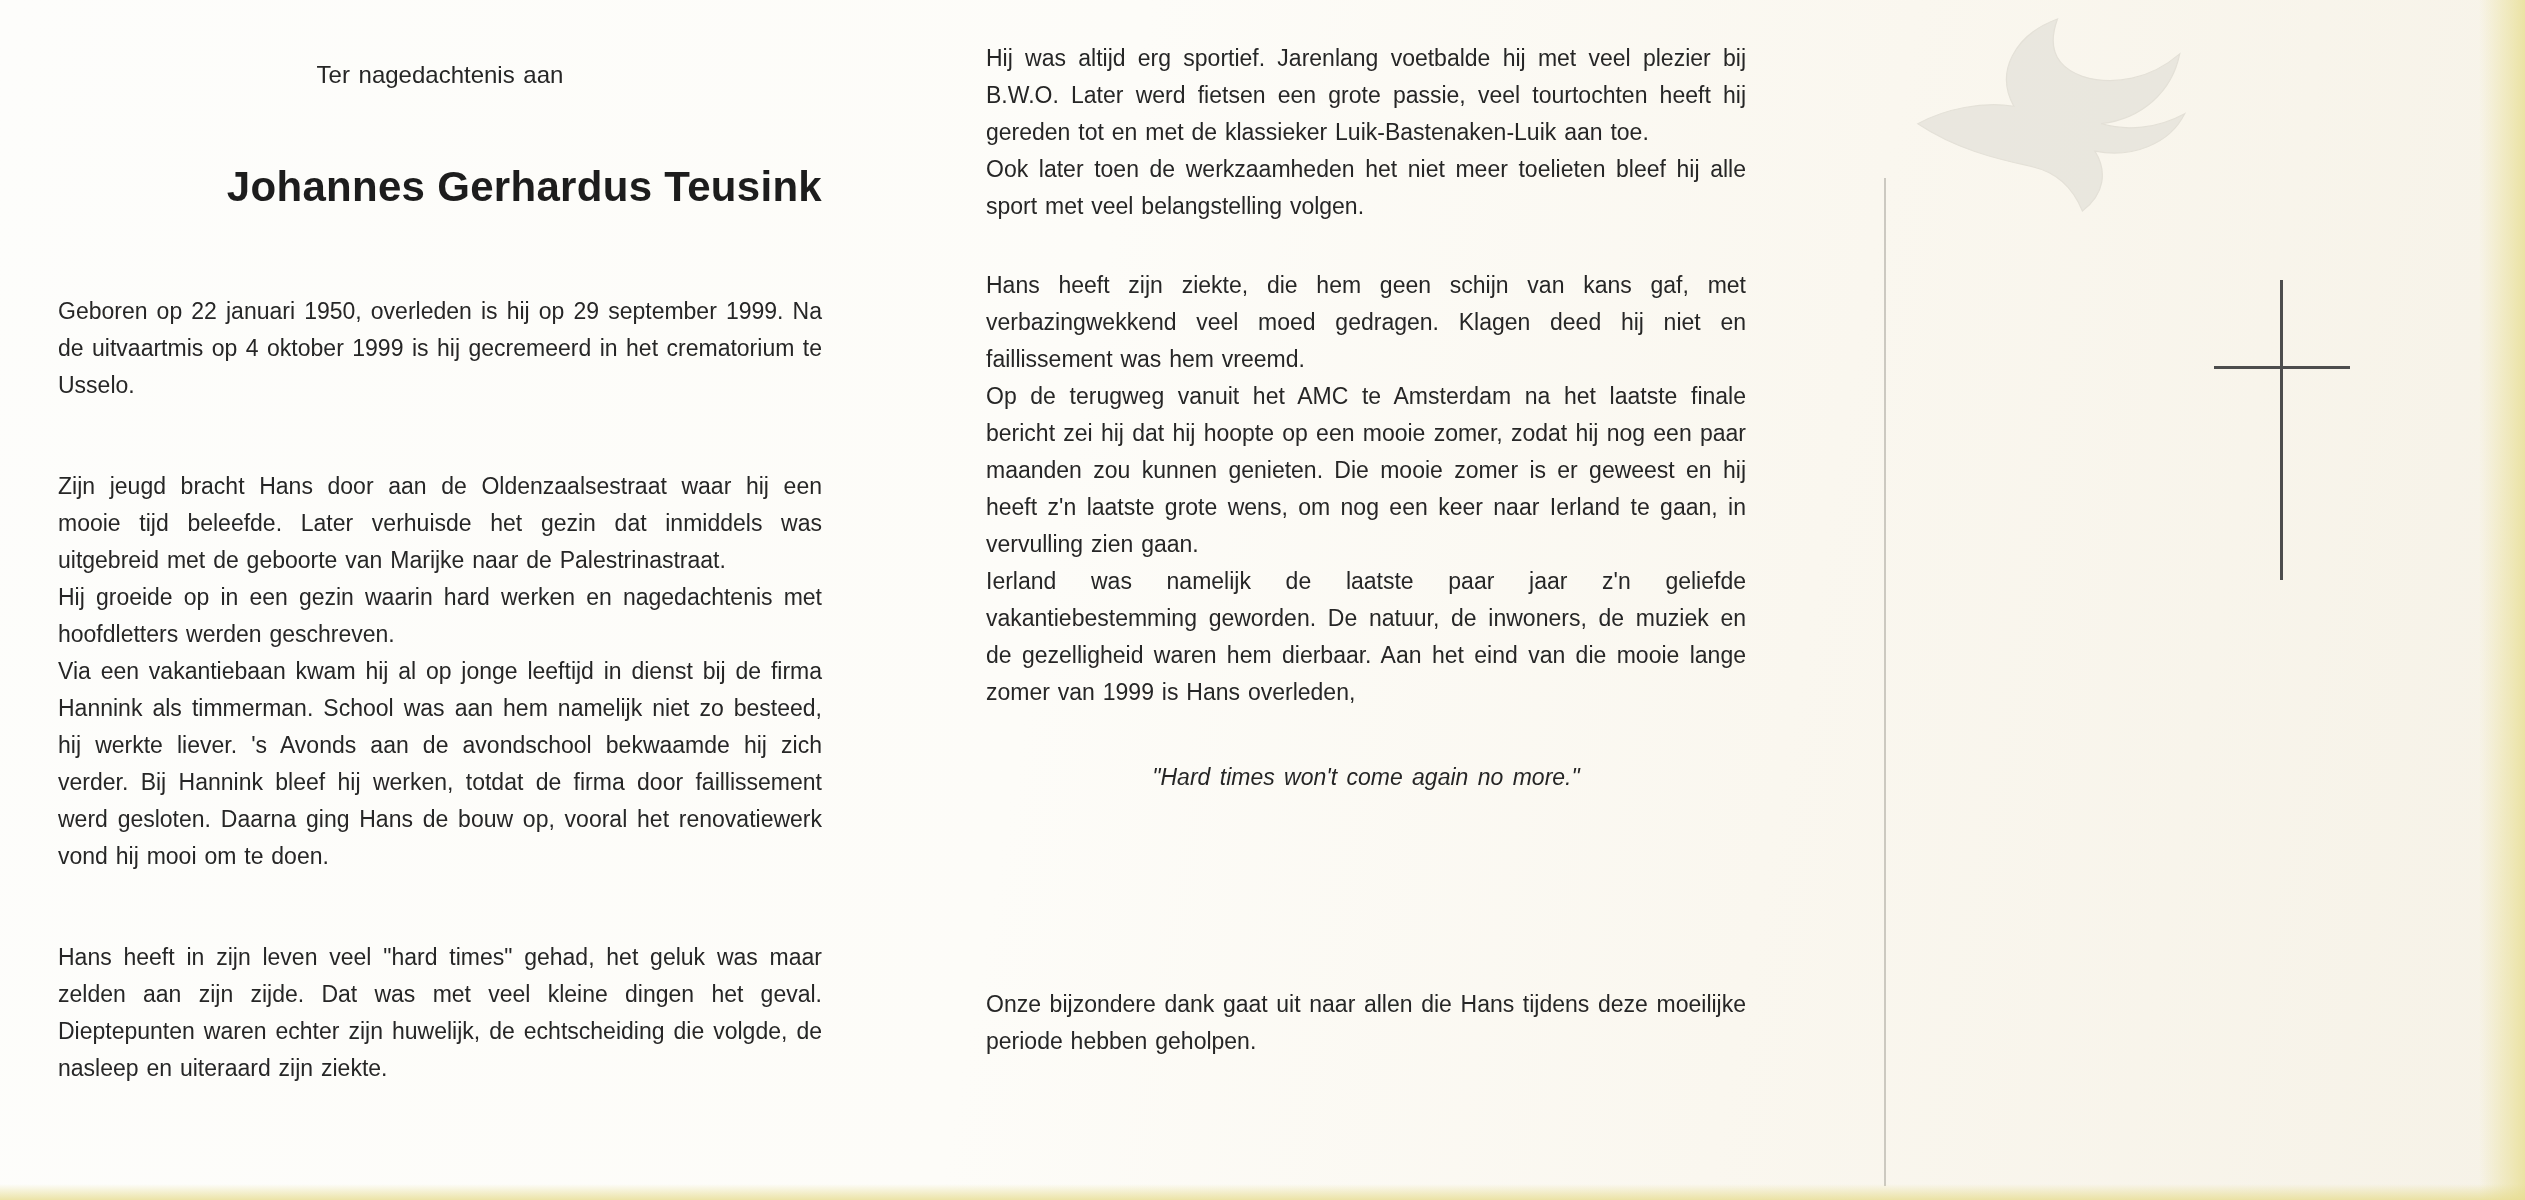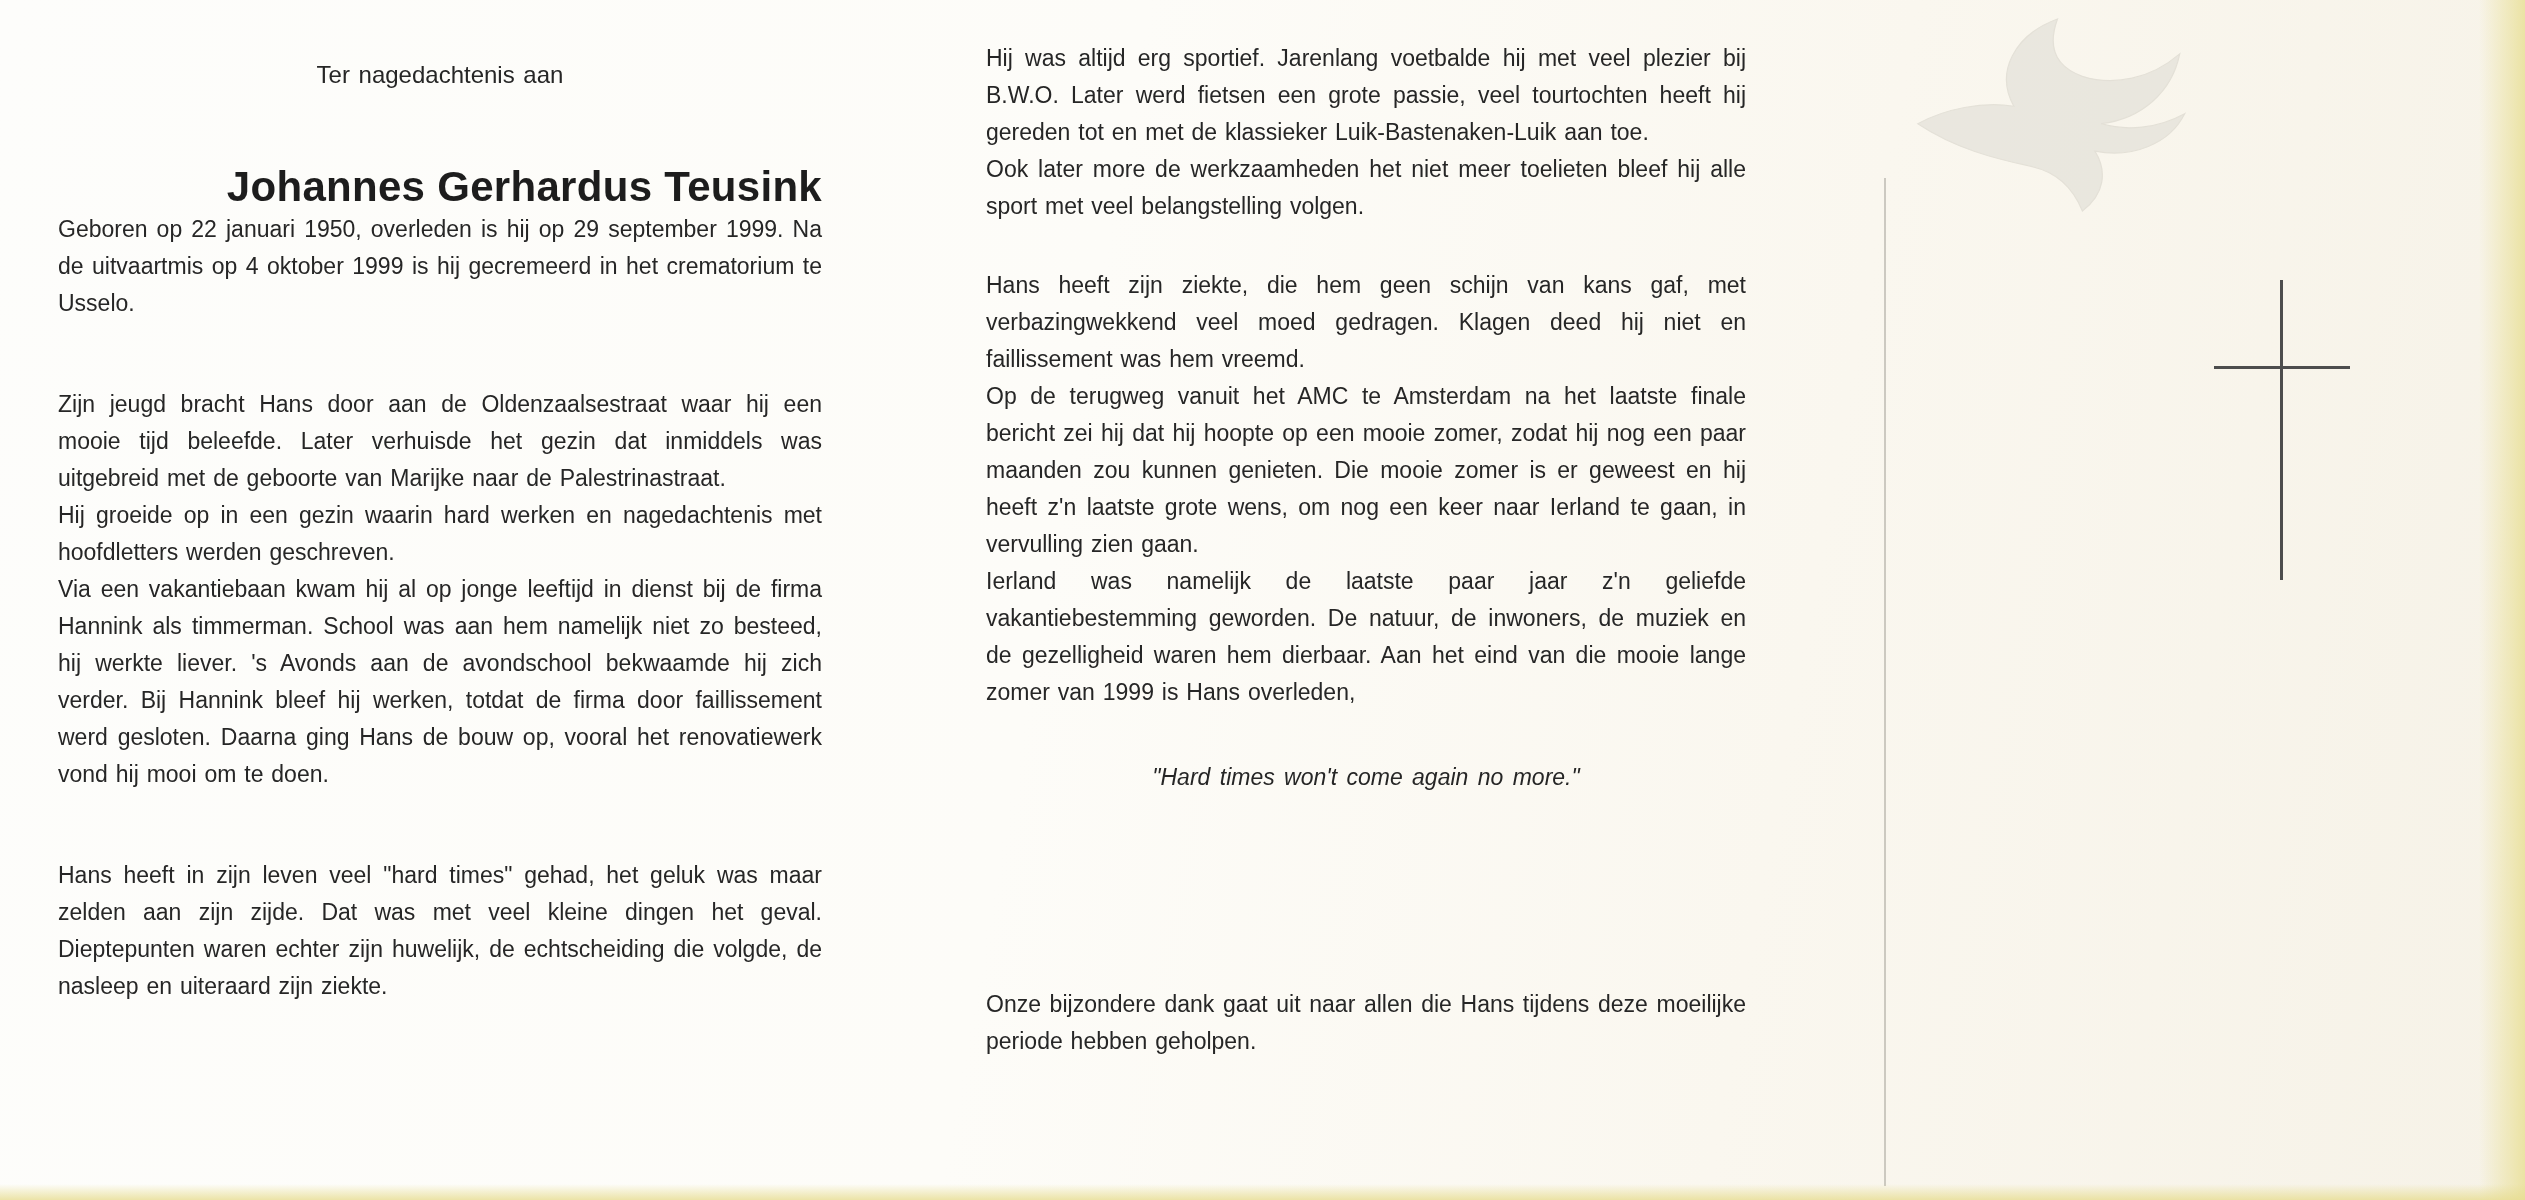--- a/index.html
+++ b/index.html
@@ -41,21 +41,21 @@
     word-spacing: 2px;
   }
   .name {
     font-size: 42px;
     font-weight: 700;
     text-align: right;
     margin: 70px 0 0 0;
     letter-spacing: 0.3px;
     color: #1d1d1d;
   }
-  .p-first   { }
+  .p-first   { margin-top: 82px; }
   .gap-left  { margin-top: 64px; }
   .gap-mid   { margin-top: 42px; }
   .quote {
     text-align: center;
     font-style: italic;
     margin-top: 48px;
     word-spacing: 3px;
   }
   .closing { margin-top: 190px; }
 
@@ -126,21 +126,21 @@
     <h1 class="name">Johannes Gerhardus Teusink</h1>
     <p class="p-first">Geboren op 22 januari 1950, overleden is hij op 29 september 1999. Na de uitvaartmis op 4 oktober 1999 is hij gecremeerd in het crematorium te Usselo.</p>
     <p class="gap-left">Zijn jeugd bracht Hans door aan de Oldenzaalsestraat waar hij een mooie tijd beleefde. Later verhuisde het gezin dat inmiddels was uitgebreid met de geboorte van Marijke naar de Palestrinastraat.</p>
     <p>Hij groeide op in een gezin waarin hard werken en nagedachtenis met hoofdletters werden geschreven.</p>
     <p>Via een vakantiebaan kwam hij al op jonge leeftijd in dienst bij de firma Hannink als timmerman. School was aan hem namelijk niet zo besteed, hij werkte liever. 's Avonds aan de avondschool bekwaamde hij zich verder. Bij Hannink bleef hij werken, totdat de firma door faillissement werd gesloten. Daarna ging Hans de bouw op, vooral het renovatiewerk vond hij mooi om te doen.</p>
     <p class="gap-left">Hans heeft in zijn leven veel "hard times" gehad, het geluk was maar zelden aan zijn zijde. Dat was met veel kleine dingen het geval. Dieptepunten waren echter zijn huwelijk, de echtscheiding die volgde, de nasleep en uiteraard zijn ziekte.</p>
   </section>
 
   <section class="col col-middle">
     <p>Hij was altijd erg sportief. Jarenlang voetbalde hij met veel plezier bij B.W.O. Later werd fietsen een grote passie, veel tourtochten heeft hij gereden tot en met de klassieker Luik-Bastenaken-Luik aan toe.</p>
-    <p>Ook later more de werkzaamheden het niet meer toelieten bleef hij alle sport met veel belangstelling volgen.</p>
+    <p>Ook later toen de werkzaamheden het niet meer toelieten bleef hij alle sport met veel belangstelling volgen.</p>
     <p class="gap-mid">Hans heeft zijn ziekte, die hem geen schijn van kans gaf, met verbazingwekkend veel moed gedragen. Klagen deed hij niet en faillissement was hem vreemd.</p>
     <p>Op de terugweg vanuit het AMC te Amsterdam na het laatste finale bericht zei hij dat hij hoopte op een mooie zomer, zodat hij nog een paar maanden zou kunnen genieten. Die mooie zomer is er geweest en hij heeft z'n laatste grote wens, om nog een keer naar Ierland te gaan, in vervulling zien gaan.</p>
     <p>Ierland was namelijk de laatste paar jaar z'n geliefde vakantiebestemming geworden. De natuur, de inwoners, de muziek en de gezelligheid waren hem dierbaar. Aan het eind van die mooie lange zomer van 1999 is Hans overleden,</p>
     <p class="quote">"Hard times won't come again no more."</p>
     <p class="closing">Onze bijzondere dank gaat uit naar allen die Hans tijdens deze moeilijke periode hebben geholpen.</p>
   </section>
 
   <span class="dove">
     <svg width="300" height="212" viewBox="0 0 240 170" xmlns="http://www.w3.org/2000/svg">
       <path d="M18 96 C40 84 70 78 95 82 C80 55 95 25 130 12 C122 34 128 50 150 58 C175 66 205 60 228 40 C222 70 198 92 165 96 C185 102 210 100 232 88 C220 112 190 124 160 118 C170 134 168 152 150 166 C142 146 128 134 108 130 C80 124 48 116 18 96 Z" fill="#dbd9d1" stroke="#cfccc2" stroke-width="1"></path>

